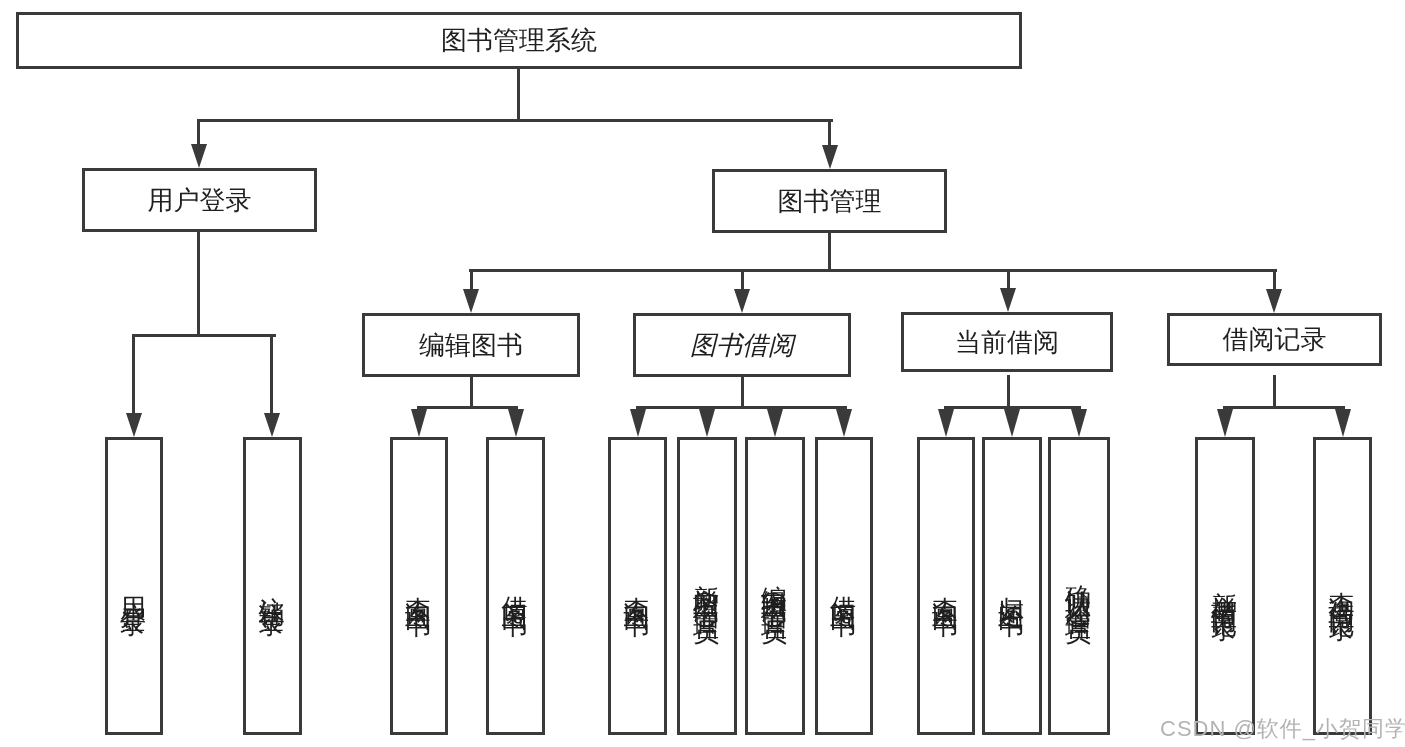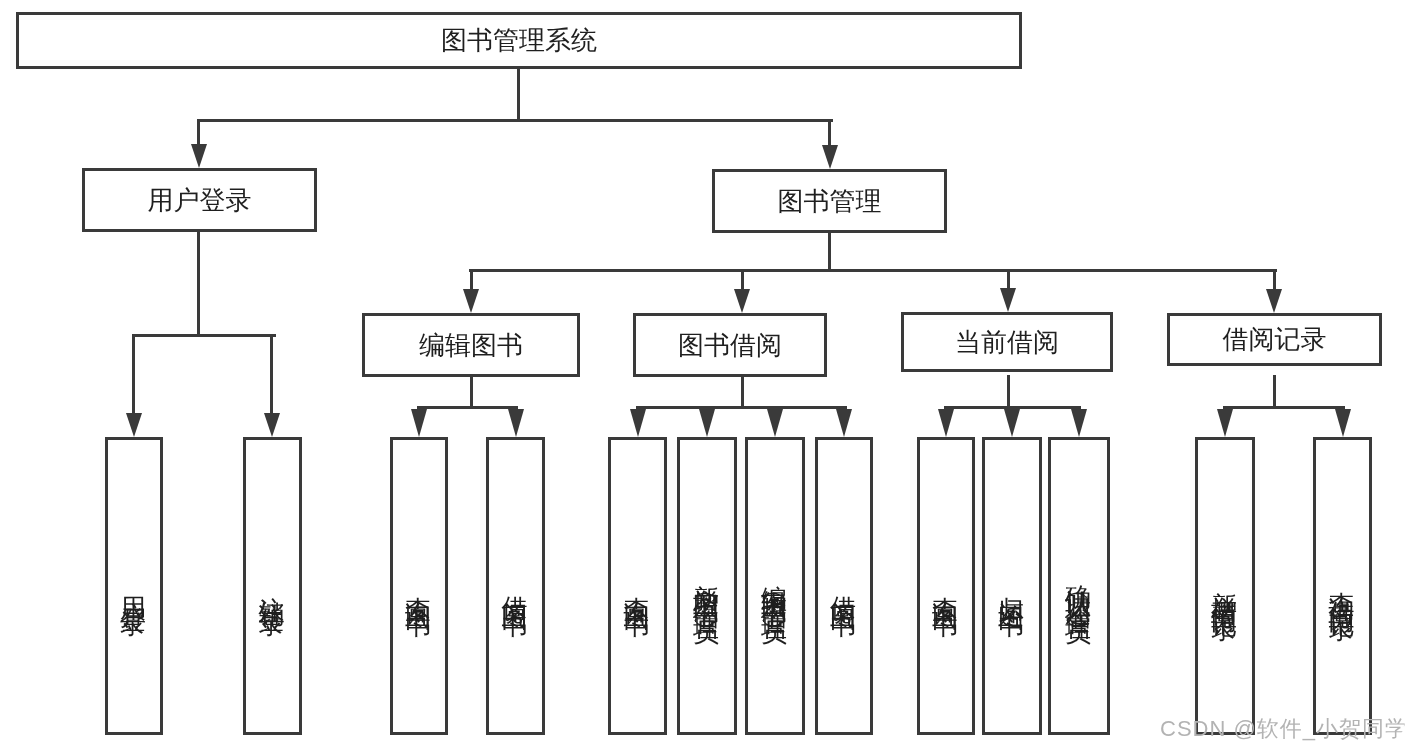--- a/index.html
+++ b/index.html
@@ -34,21 +34,21 @@
 <div class="canvas">
 
   <div class="node" style="left:16px; top:12px; width:1006px; height:57px;">图书管理系统</div>
 
   <div class="node" style="left:82px; top:168px; width:235px; height:64px;">用户登录</div>
 
   <div class="node" style="left:712px; top:169px; width:235px; height:64px;text-align:right;">图书管理</div>
 
   <div class="node" style="left:362px; top:313px; width:218px; height:64px;">编辑图书</div>
 
-  <div class="node" style="left:633px; top:313px; width:194px; height:64px;">图书借阅</div>
+  <div class="node" style="left:633px; top:313px; width:218px; height:64px;font-style:italic;">图书借阅</div>
 
   <div class="node" style="left:901px; top:312px; width:212px; height:60px;">当前借阅</div>
 
   <div class="node" style="left:1167px; top:313px; width:215px; height:53px;">借阅记录</div>
 
   <div class="node vbox" style="left:105px; top:437px; width:58px; height:298px;">用户登录</div>
 
   <div class="node vbox" style="left:243px; top:437px; width:59px; height:298px;">注销登录</div>
 
   <div class="node vbox" style="left:390px; top:437px; width:58px; height:298px;">查询图书</div>

